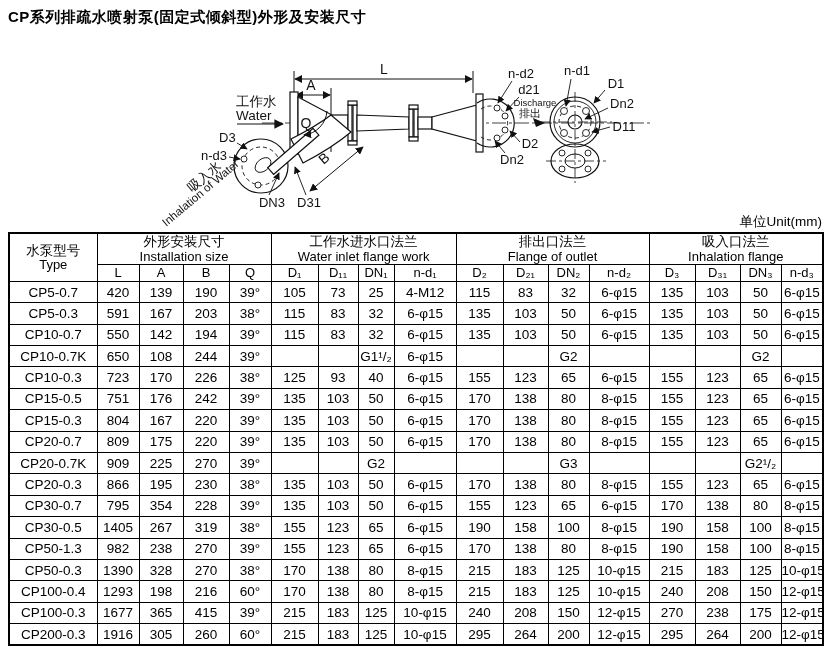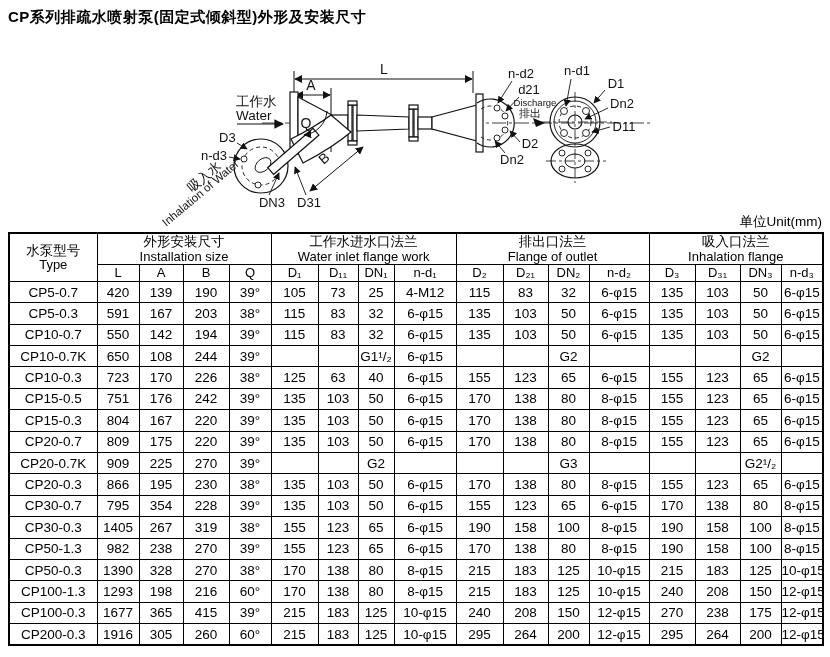--- a/index.html
+++ b/index.html
@@ -307,21 +307,21 @@
         <td>G2</td>
         <td></td>
       </tr>
       <tr>
         <td class="type">CP10-0.3</td>
         <td>723</td>
         <td>170</td>
         <td>226</td>
         <td>38°</td>
         <td>125</td>
-        <td>63</td>
+        <td>93</td>
         <td>40</td>
         <td>6-φ15</td>
         <td>155</td>
         <td>123</td>
         <td>65</td>
         <td>6-φ15</td>
         <td>155</td>
         <td>123</td>
         <td>65</td>
         <td>6-φ15</td>
@@ -434,21 +434,21 @@
         <td>155</td>
         <td>123</td>
         <td>65</td>
         <td>6-φ15</td>
         <td>170</td>
         <td>138</td>
         <td>80</td>
         <td>8-φ15</td>
       </tr>
       <tr>
-        <td class="type">CP30-0.3</td>
+        <td class="type">CP30-0.5</td>
         <td>1405</td>
         <td>267</td>
         <td>319</td>
         <td>38°</td>
         <td>155</td>
         <td>123</td>
         <td>65</td>
         <td>6-φ15</td>
         <td>190</td>
         <td>158</td>
@@ -491,21 +491,21 @@
         <td>215</td>
         <td>183</td>
         <td>125</td>
         <td>10-φ15</td>
         <td>215</td>
         <td>183</td>
         <td>125</td>
         <td>10-φ15</td>
       </tr>
       <tr>
-        <td class="type">CP100-1.3</td>
+        <td class="type">CP100-0.4</td>
         <td>1293</td>
         <td>198</td>
         <td>216</td>
         <td>60°</td>
         <td>170</td>
         <td>138</td>
         <td>80</td>
         <td>8-φ15</td>
         <td>215</td>
         <td>183</td>

